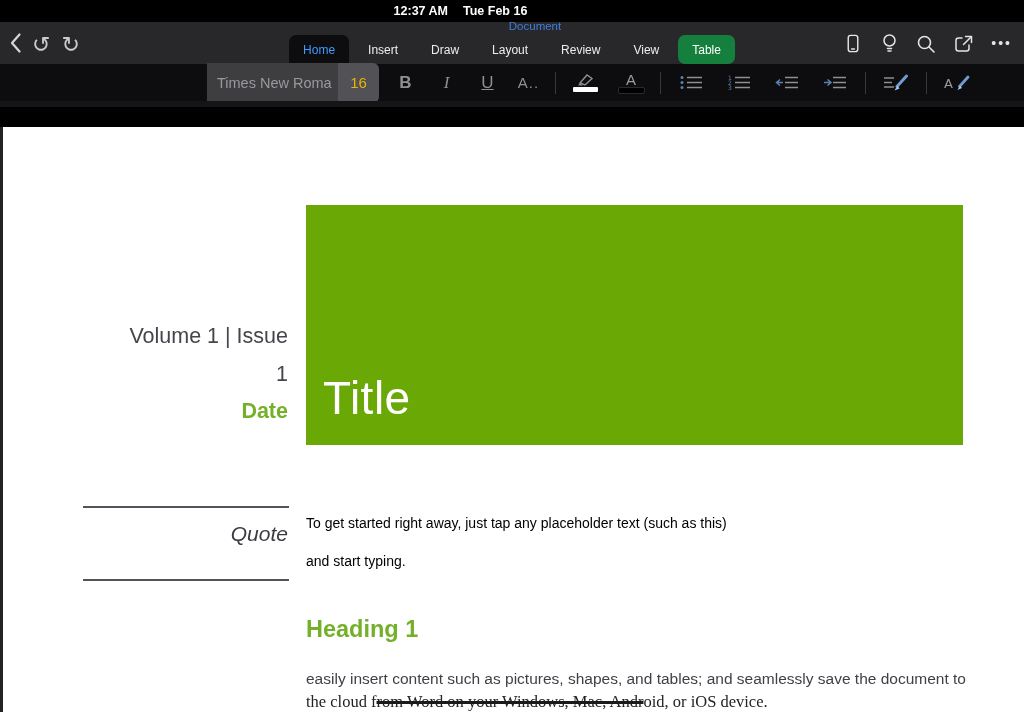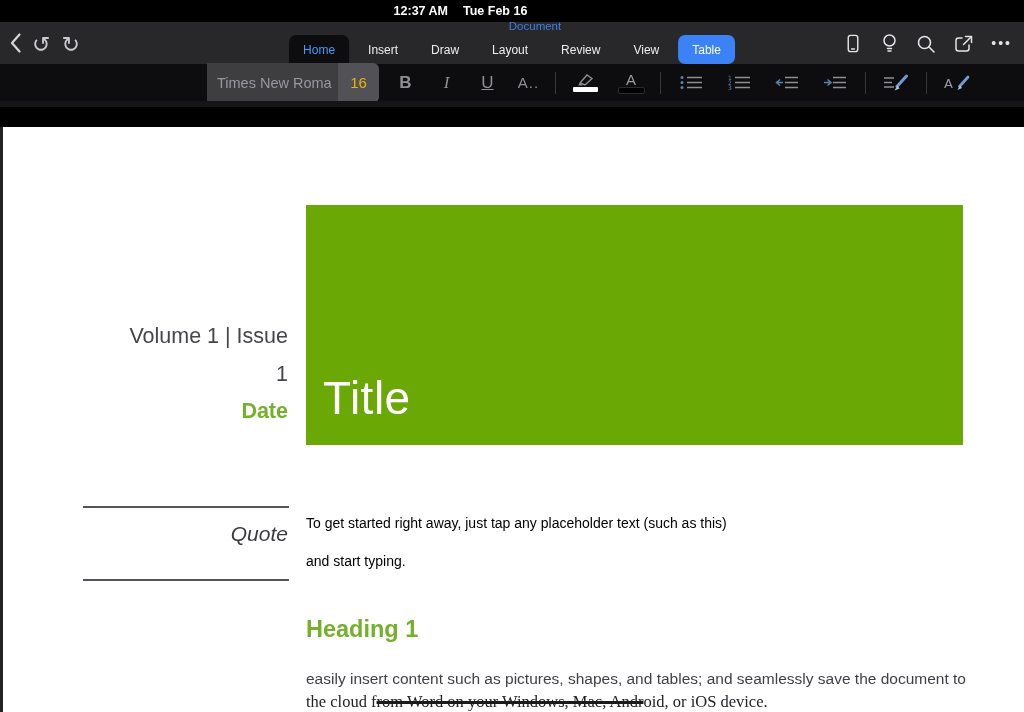--- a/index.html
+++ b/index.html
@@ -25,21 +25,21 @@
   .doc-title { position:absolute; top:-2px; left:0; right:0; text-align:center;
     font-size:11.5px; color:var(--accent-doc,#3f7dde);margin-left:46px; }
   .nav-left { position:absolute; left:10px; top:11px; display:flex; align-items:center; gap:11px; }
   .undo-redo { font-size:22px; color:#c9c9ce; line-height:24px; }
   .tabs { position:absolute; top:13px; left:50%; transform:translateX(-50%);
     display:flex; gap:5px; height:29px; }
   .tab { display:flex; align-items:center; padding:0 14px; border-radius:7px;
     color:#ededf0; font-size:12px; white-space:nowrap; }
   .tab.active { background:#0d0d0f; color:var(--accent-blue,#409cff);
     border-radius:7px 7px 0 0; height:29px; }
-  .tab.context { background:#3b82f6; color:#fff; }
+  .tab.context { background:#15803d; color:#fff; }
   .nav-right { position:absolute; right:12px; top:11px; display:flex; align-items:center; gap:17px; }
   .nav-right svg { display:block; }
   .ellipsis { color:#e4e4e8; font-size:14px; letter-spacing:2px; line-height:21px; }
 
   
   .formatbar { position:absolute; top:64px; left:0; right:0; height:37px; background:#0d0d0f;
     display:flex; align-items:center; padding-left:163px; gap:12px; }
   .font-pill { display:flex; height:40px; border-radius:6px; overflow:hidden; flex:none;padding-left:44px; }
   .font-name { background:#3e3e41; color:#98989f; font-size:14.5px; display:flex;
     align-items:center; padding:0 10px; width:131px; white-space:nowrap; overflow:hidden; }

